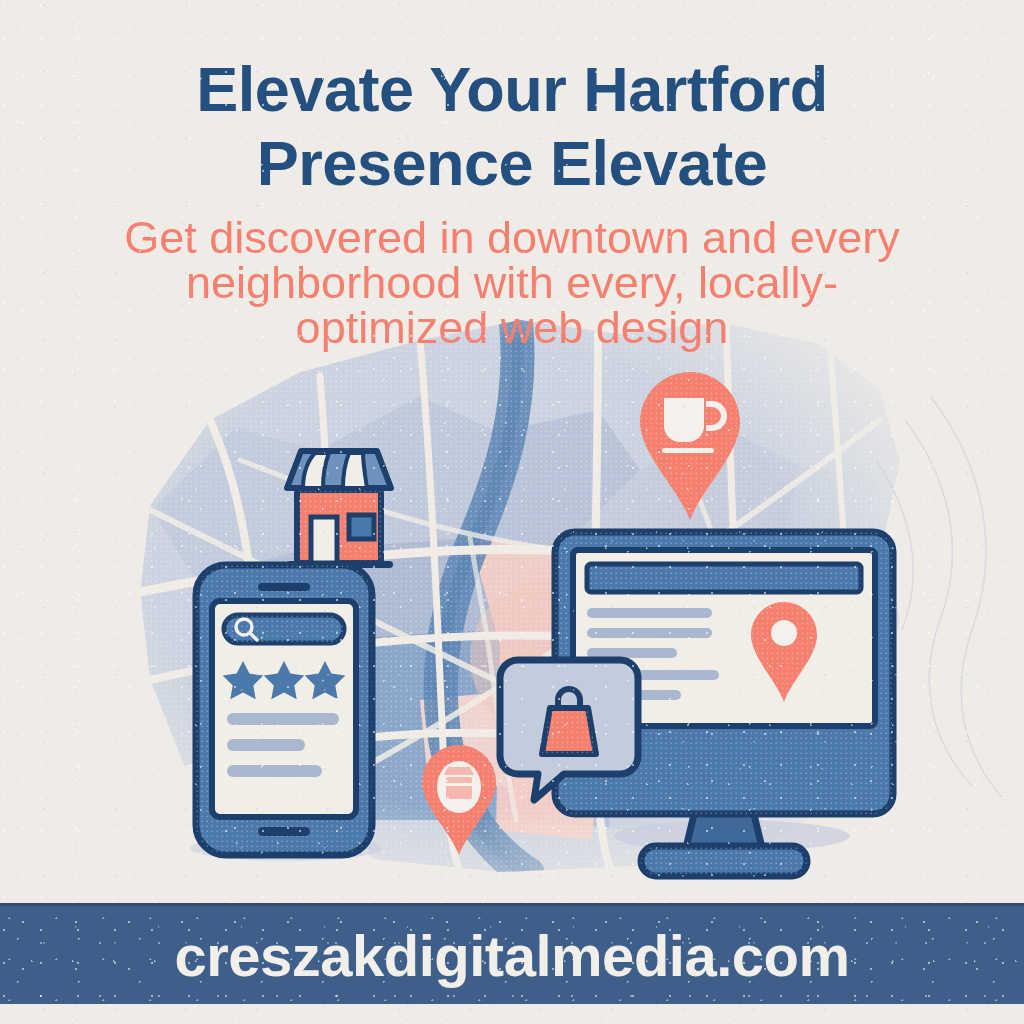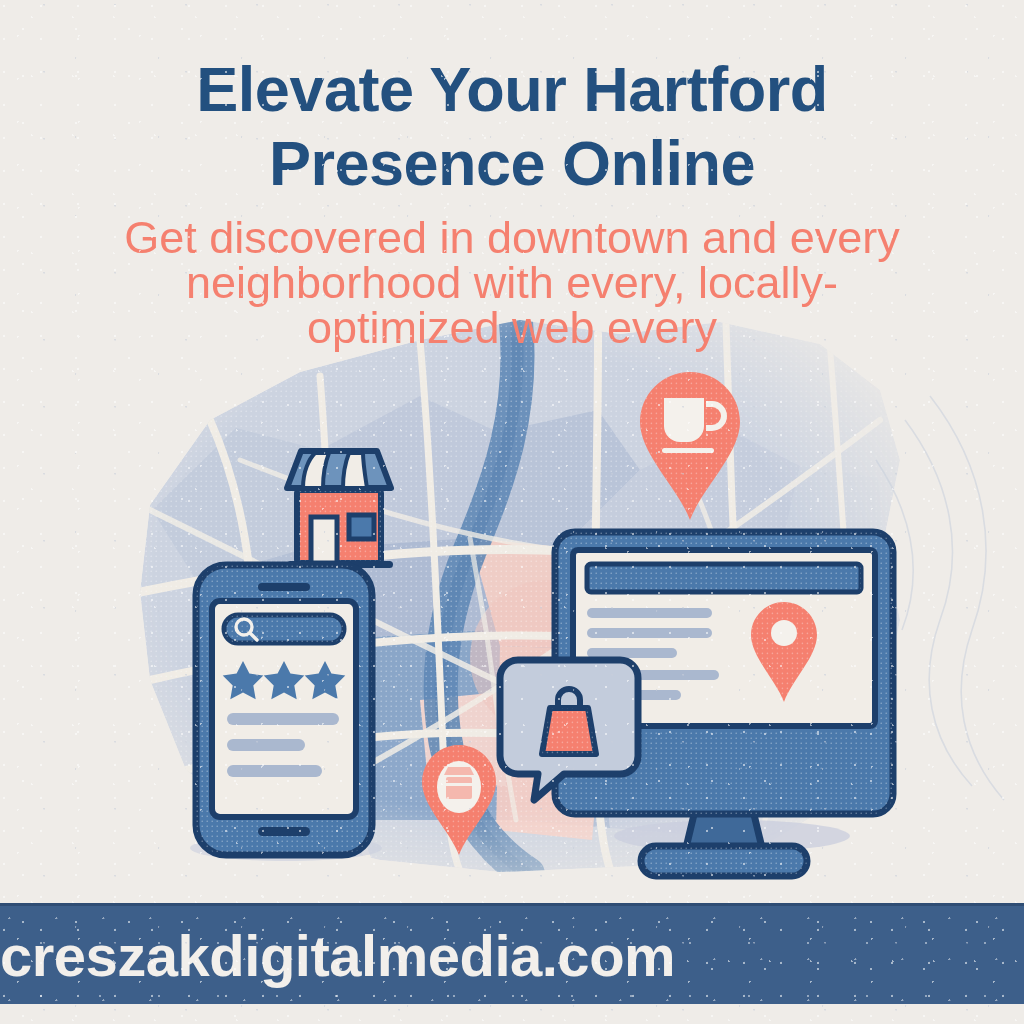--- a/index.html
+++ b/index.html
@@ -31,21 +31,21 @@
   }
   #subhead{
     position:absolute;left:120px;right:120px;top:215px;z-index:40;
     text-align:center;color:#f5806f;
     font-size:45px;line-height:45px;font-weight:400;
   }
 
   
   #footer{
     position:absolute;left:0;right:0;top:906px;height:98px;z-index:50;
-    background:#3d5f8a;display:flex;align-items:center;justify-content:flex-start;
+    background:#3d5f8a;display:flex;align-items:center;justify-content:center;
   }
   #footer::before{
     content:"";position:absolute;inset:0;opacity:.45;
     background-image:radial-gradient(circle at 20% 30%, #ffffff 0 1px, transparent 1.2px),
                      radial-gradient(circle at 70% 70%, #ffffff 0 1px, transparent 1.2px);
     background-size:47px 41px, 59px 53px;
   }
   #footer-url{
     position:relative;color:#f2efeb;font-size:58px;font-weight:700;letter-spacing:-.5px;
   }
@@ -265,27 +265,27 @@
           <path d="M14 22 h38 l8 46 h-54 Z" fill="#f5806f" stroke="#1d3f6b" stroke-width="6" stroke-linejoin="round"></path>
           <path d="M14 22 h38 l8 46 h-54 Z" fill="url(#coralDots)"></path>
           <path d="M22 22 v-8 a11 11 0 0 1 22 0 v8" fill="none" stroke="#1d3f6b" stroke-width="6" stroke-linecap="round"></path>
         </g>
       </g>
     </svg>
   </div>
 
   <div id="headline">
     <div>Elevate Your Hartford</div>
-    <div>Presence Online</div>
+    <div>Presence Elevate</div>
   </div>
 
   <div id="subhead">
     <div>Get discovered in downtown and every</div>
     <div>neighborhood with every, locally-</div>
-    <div>optimized web every</div>
+    <div>optimized web design</div>
   </div>
 
   <div id="footer-top-rule"></div>
   <div id="footer">
     <span id="footer-url">creszakdigitalmedia.com</span>
   </div>
 
   <div id="noise"></div>
 </div>
 

